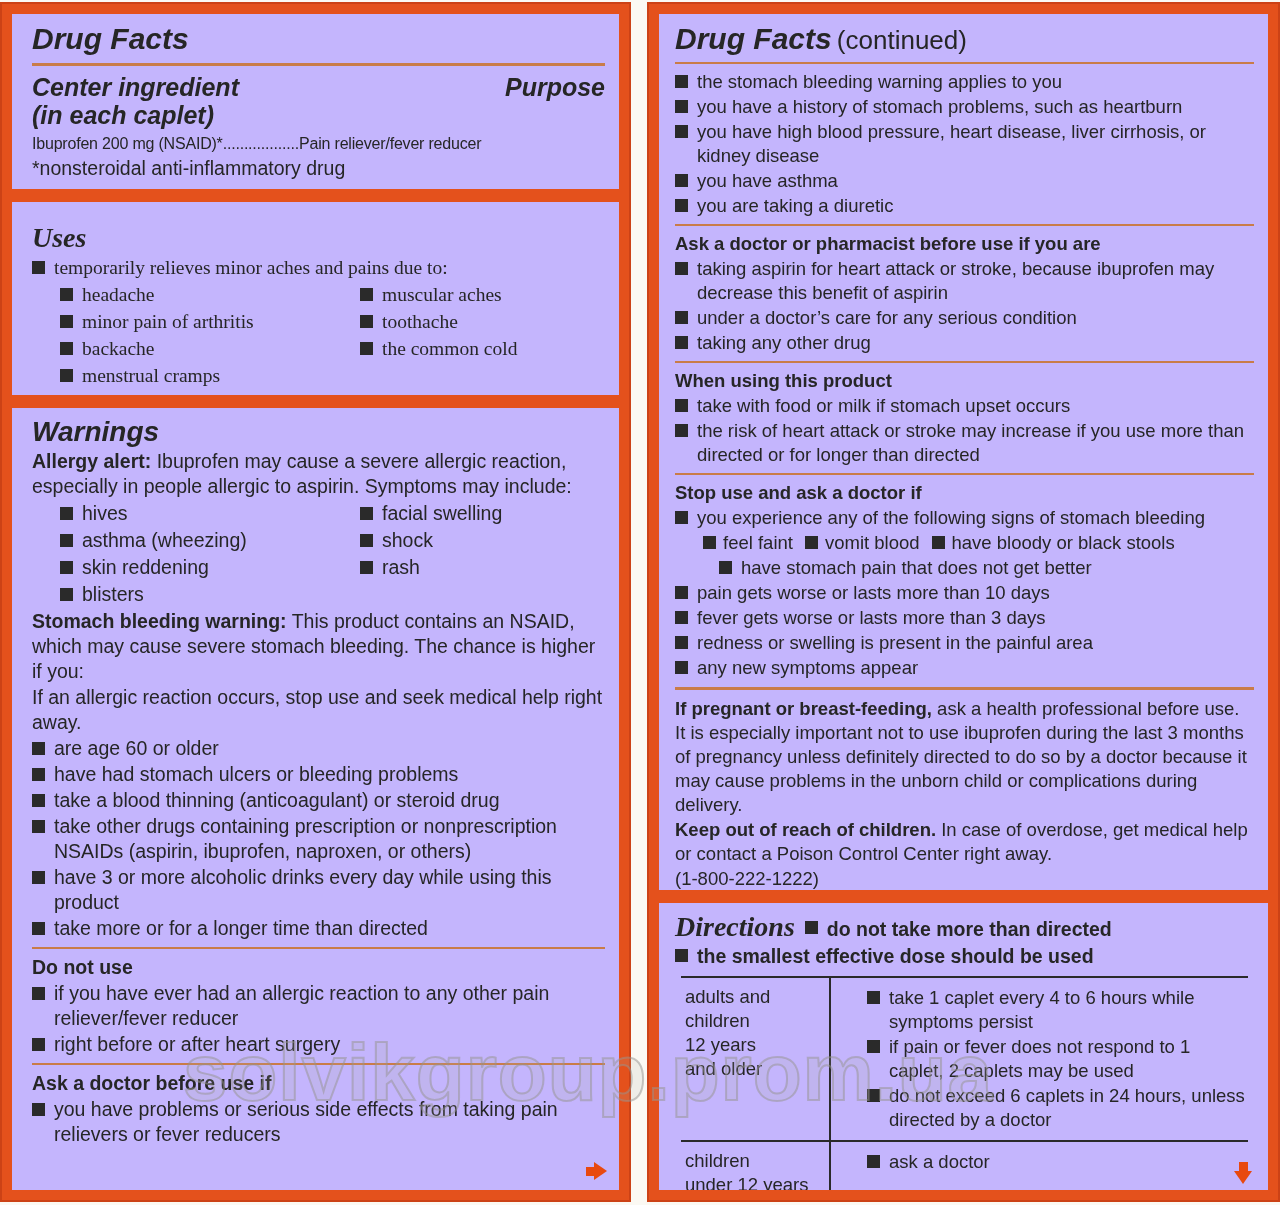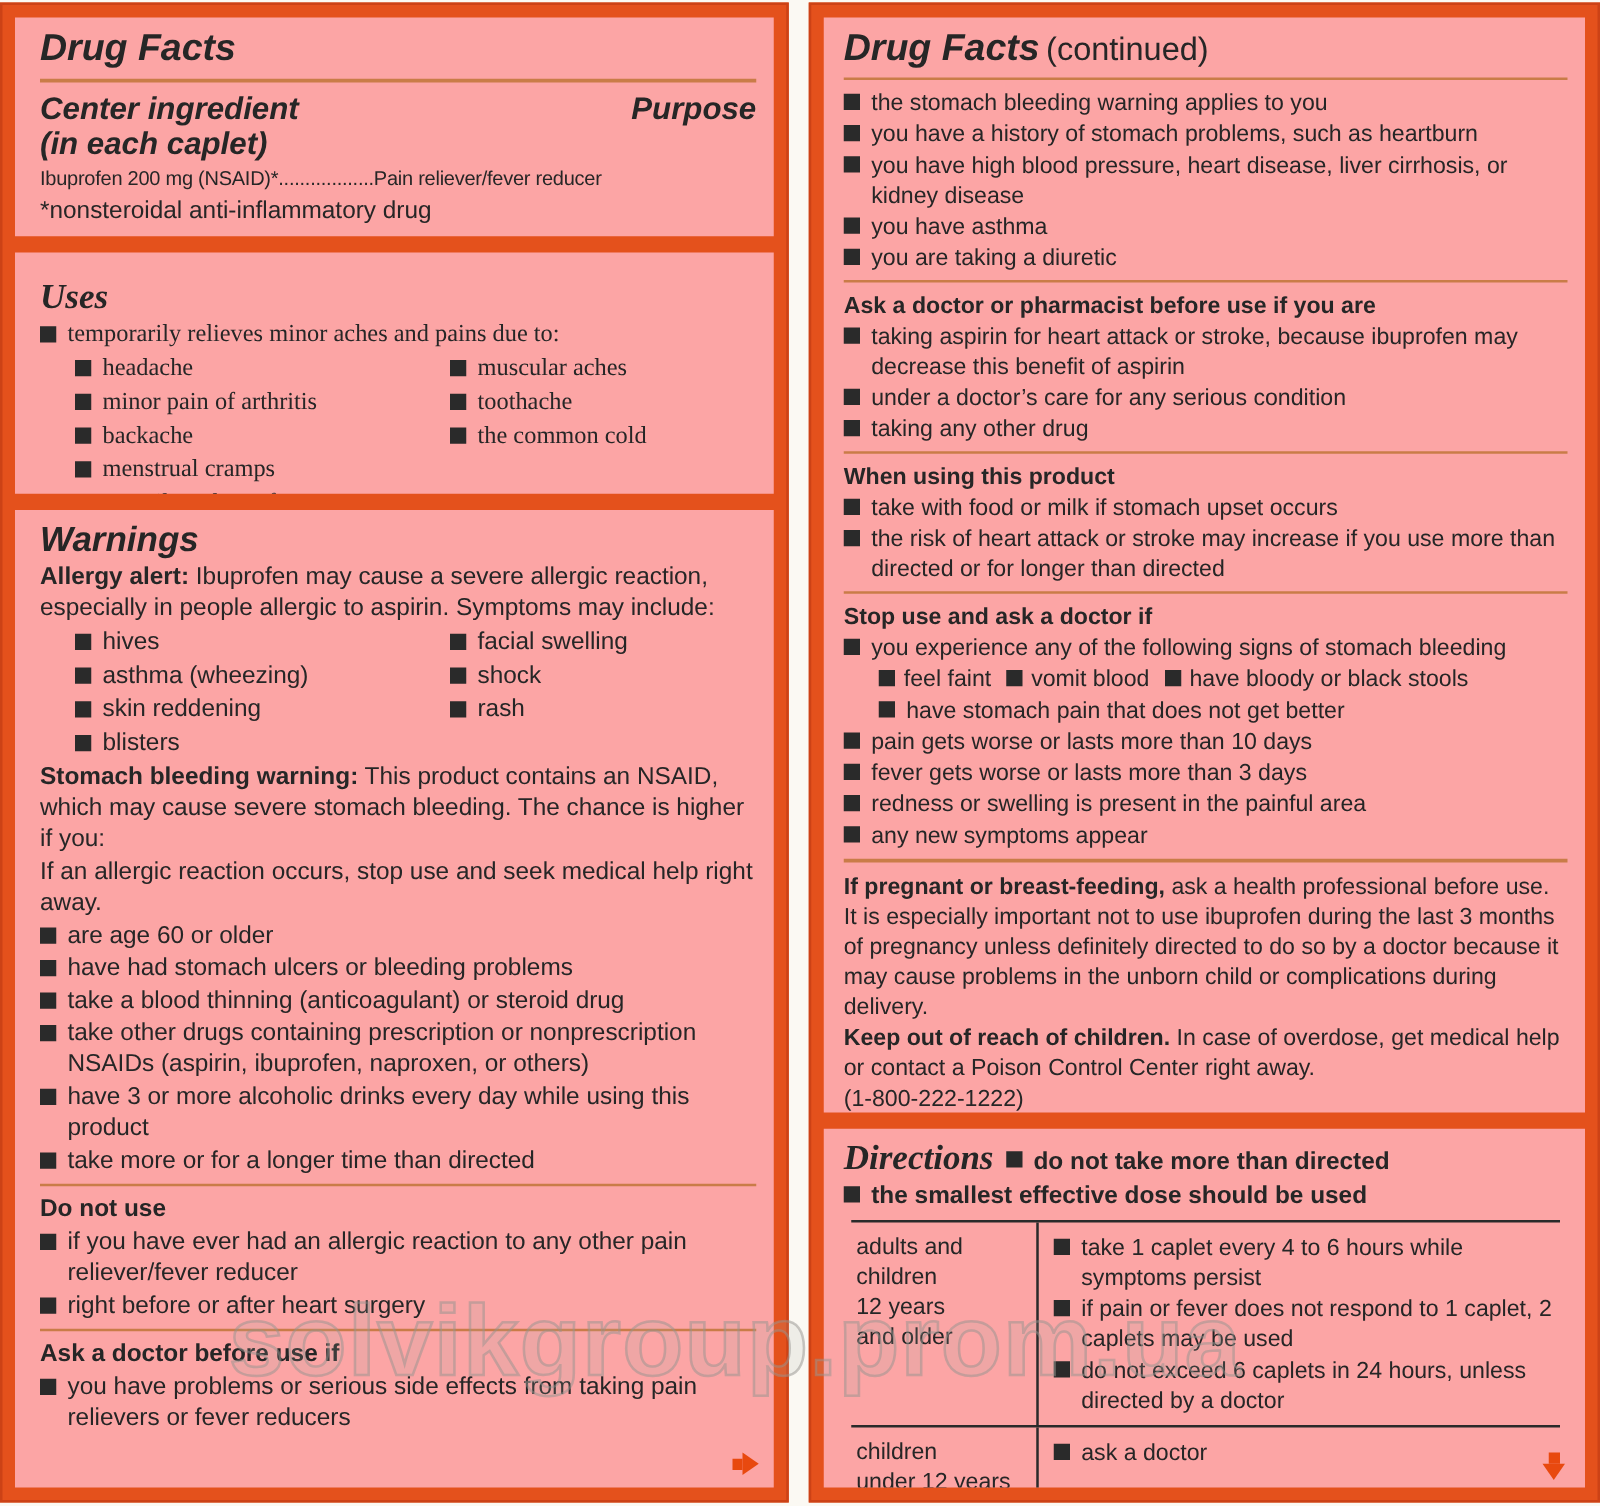--- a/index.html
+++ b/index.html
@@ -3,54 +3,54 @@
 <meta charset="utf-8">
 <style>
   * { margin:0; padding:0; box-sizing:border-box; }
   body { font-family: "Liberation Sans", sans-serif; background:#fbf9f3; }
   .page { position:relative; width:1280px; height:1205px; background:#fbf9f3; overflow:hidden; color:#262626; }
 
   .frame { position:absolute; top:2px; height:1200px; background:#e4511c; border:2px solid #cc4216; padding:10px; display:flex; flex-direction:column; gap:13px; }
   .frame-left  { left:0;     width:631px; }
   .frame-right { left:647px; width:633px; }
 
-  .panel { background:#fca5a5; position:relative; overflow:hidden; padding:8px 14px 8px 20px; }
+  .panel { background:#c4b5fd; position:relative; overflow:hidden; padding:8px 14px 8px 20px; }
   .frame-left  .panel { font-size:19.5px; line-height:25px; }
   .frame-right .panel { font-size:18.5px; line-height:24px; padding:8px 14px 8px 16px; }
 
   .h-175 { height:175px; } .h-193 { height:193px; padding-top:20px;font-family:Liberation Serif, serif; } .grow { flex:1 1 auto; } .h-290 { height:290px; }
 
   .title-xl { font-style:italic; font-weight:bold; font-size:30px; line-height:34px; }
   .title-lg { font-style:italic; font-weight:bold; font-size:28px; line-height:32px; }
   .subhead-it { font-style:italic; font-weight:bold; font-size:25px; line-height:28px; }
   .bold { font-weight:bold; }
   .suffix { font-weight:normal; font-style:normal; font-size:26px; }
 
   .rule { border-top:3px solid #c97c48; margin:7px 0; }
   .rule-thin { border-top:2px solid #c97c48; margin:6px 0; }
 
   .b { display:flex; align-items:flex-start; margin:1px 0; }
   .sq { width:13px; height:13px; background:#2a2a2a; flex:0 0 13px; margin:6px 9px 0 0; }
   .frame-right .sq { margin-top:5px; }
-  .sub { margin-left:28px; }
+  .sub { margin-left:44px; }
   .twocol { display:grid; grid-template-columns:300px 1fr; margin-left:28px; }
   .frame-left .ai-row { display:flex; justify-content:space-between; }
   .ingredient-line { white-space:nowrap; font-size:16px; letter-spacing:-0.2px; margin-top:2px; }
   .para { margin:1px 0; }
   .inline-subs { display:flex; align-items:flex-start; margin-left:28px; }
   .inline-subs .sq { margin-right:7px; }
   .inline-subs span.txt { margin-right:12px; }
 
   .dir-head-row { display:flex; align-items:baseline; }
   .dir-head-row .title-lg { margin-right:10px;font-family:Liberation Serif, serif; }
   .dir-head-row .sq { align-self:center; margin-top:2px; }
   .dir-bold { font-weight:bold; font-size:19.5px; }
 
   .dir-table { border-top:2px solid #2a2a2a; margin-top:8px; margin-left:6px; margin-right:6px; }
-  .dir-row { display:flex; }
+  .dir-row { display:flex;gap:24px; }
   .dir-row + .dir-row { border-top:2px solid #2a2a2a; }
   .dir-who { width:150px; border-right:2px solid #2a2a2a; padding:7px 6px 7px 4px; }
   .dir-what { flex:1; padding:7px 0 7px 12px; }
 
   .cont-arrow-r { position:absolute; right:12px; bottom:10px; display:flex; align-items:center; }
   .cont-arrow-r .shaft { width:8px; height:9px; background:#e8490f; }
   .cont-arrow-r .tip { width:0; height:0; border-top:9px solid transparent; border-bottom:9px solid transparent; border-left:13px solid #e8490f; }
   .cont-arrow-d { position:absolute; right:16px; bottom:6px; display:flex; flex-direction:column; align-items:center; }
   .cont-arrow-d .shaft { width:9px; height:9px; background:#e8490f; }
   .cont-arrow-d .tip { width:0; height:0; border-left:9px solid transparent; border-right:9px solid transparent; border-top:13px solid #e8490f; }

